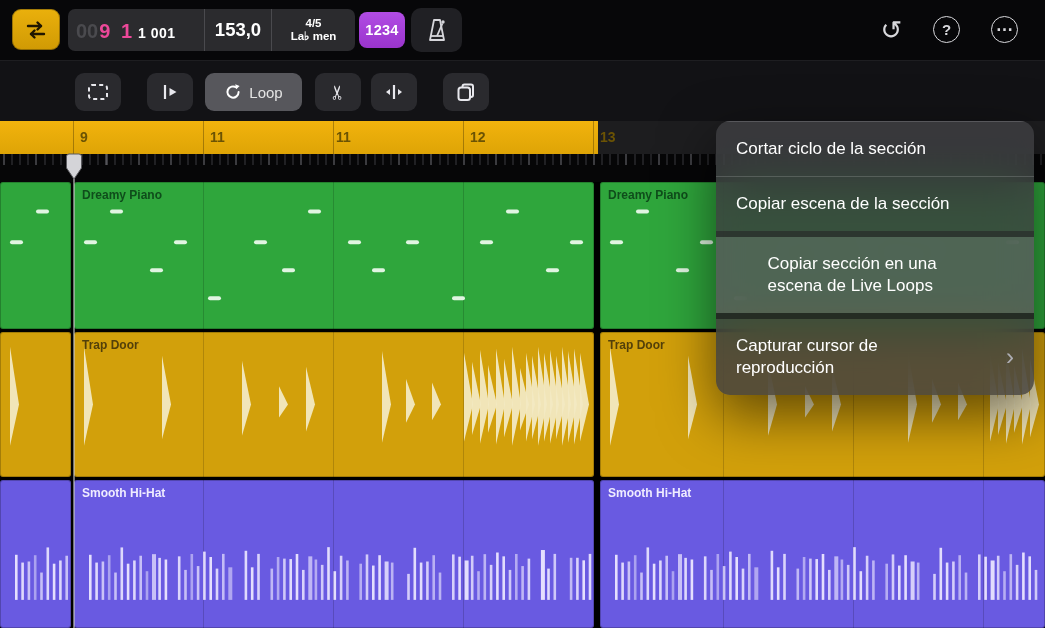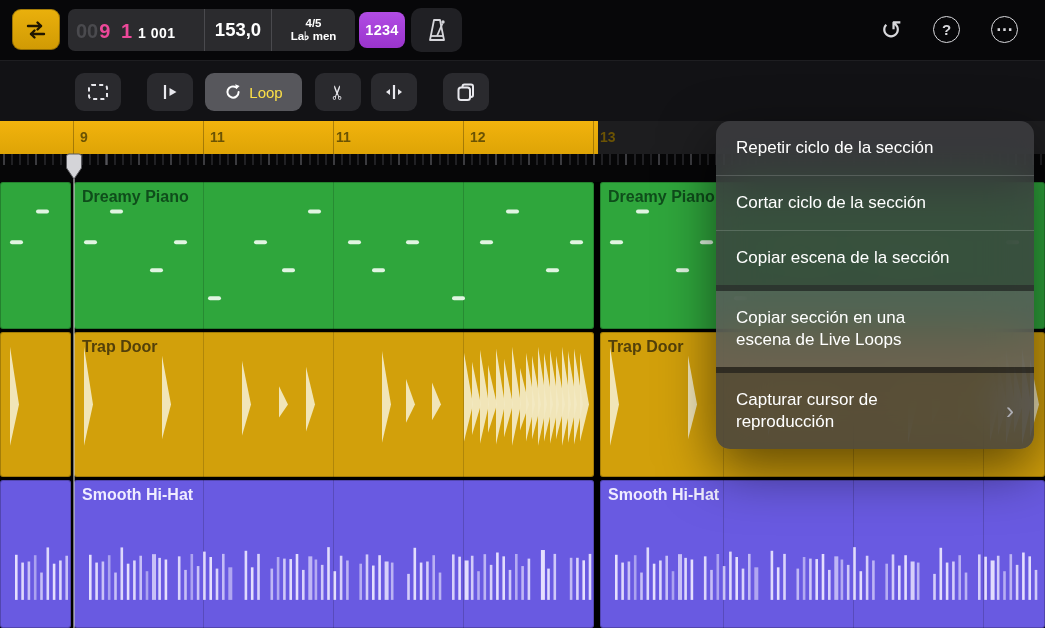--- a/index.html
+++ b/index.html
@@ -33,21 +33,21 @@
   #helpBtn{left:933px;}
   #moreBtn{left:991px;font-size:17px;}
 
   
   .toolbar{position:absolute;left:0;top:60px;width:100%;height:61px;background:#121215;border-top:1px solid #1E1E21;}
   .toolbtn{position:absolute;top:12px;height:38px;background:#2A2A2E;border:none;border-radius:9px;
        display:flex;align-items:center;justify-content:center;color:#E8E8ED;gap:7px;font-family:inherit;}
   .toolbtn.sel{background:#57575C;}
   #marqueeBtn{left:75px;width:46px;}
   #phToolBtn{left:147px;width:46px;}
-  #loopBtn{left:205px;width:97px;font-size:15px;color:#fde047;}
+  #loopBtn{left:205px;width:97px;font-size:15px;color:#e5e5e5;}
   #cutBtn{left:315px;width:46px;}
   #splitBtn{left:371px;width:46px;}
   #copyBtn{left:443px;width:46px;}
   .scissors{display:inline-block;transform:rotate(-90deg);font-size:19px;color:#E8E8ED;}
   .snap{position:absolute;right:88px;top:70px;display:flex;flex-direction:column;align-items:flex-end;gap:4px;cursor:default;}
   .snap-label{color:#8E8E93;font-size:12px;margin-right:20px;}
   .snap-value{color:#fff;font-size:15px;display:flex;align-items:center;gap:5px;}
   .tb-more{position:absolute;right:28px;top:76px;background:none;border:none;color:#98989D;font-size:24px;line-height:24px;padding:0;}
 
   
@@ -64,32 +64,32 @@
      background-position:73.5px 0,73.5px 0;}
   .playhead-handle{position:absolute;left:66px;top:153px;z-index:6;}
   .playhead-line{position:absolute;left:72.5px;top:154px;width:2px;height:474px;
      background:rgba(255,255,255,.45);z-index:5;}
 
   
   .tracks{position:absolute;left:0;top:0;width:100%;height:628px;}
   .track-row{position:absolute;left:0;width:100%;}
   .region{position:absolute;top:0;height:100%;border-radius:3px;overflow:hidden;
      box-shadow:inset 0 0 0 1px rgba(0,0,0,.22);}
-  .region-label{position:absolute;top:6px;left:8px;font-size:16px;font-weight:700;white-space:nowrap;}
+  .region-label{position:absolute;top:6px;left:8px;font-size:12px;font-weight:700;white-space:nowrap;}
   svg.pattern{position:absolute;left:0;top:0;}
 
   
   .menu{position:absolute;left:716px;top:121px;width:318px;background:rgba(62,62,66,.84);
      backdrop-filter:blur(24px) saturate(1.3);-webkit-backdrop-filter:blur(24px) saturate(1.3);
      border-radius:14px;overflow:hidden;z-index:40;box-shadow:0 20px 55px rgba(0,0,0,.55);}
   .menu-item{padding:16px 20px;font-size:17px;line-height:22px;color:#fff;display:flex;
      align-items:center;justify-content:space-between;cursor:default;}
   .menu-item.sep{border-top:1px solid rgba(255,255,255,.16);}
   .menu-item.group-start{border-top:6px solid rgba(16,16,18,.55);}
-  .menu-item.hl{background:rgba(255,255,255,.12);}
+  .menu-item.hl{background:rgba(255,255,255,.12);justify-content:center;}
   .menu-chevron{color:#AEAEB4;font-size:24px;line-height:22px;margin-left:12px;}
 </style>
 </head>
 <body>
 
 <div id="app">
 
   <div class="tracks">
       <div class="track-row" style="top: 182px; height: 147px;">
         <div class="region" style="left: 0px; width: 71px; background: rgb(47, 166, 60);">
@@ -482,23 +482,20 @@
   <div class="tickstrip">
     <div class="ticks"></div>
   </div>
   <div class="playhead-handle">
     <svg width="16" height="27" viewBox="0 0 16 27">
       <path d="M3 1 H13 Q15.5 1 15.5 3.5 V15 L8 26 L0.5 15 V3.5 Q0.5 1 3 1 Z" fill="#D4D4D8" stroke="#5A5A5E" stroke-width="1"></path>
     </svg>
   </div>
 
   <div class="menu">
-      <div class="menu-item">
-        <span class="menu-label">Repetir ciclo de la sección</span>
-      </div>
       <div class="menu-item sep">
         <span class="menu-label">Cortar ciclo de la sección</span>
       </div>
       <div class="menu-item sep">
         <span class="menu-label">Copiar escena de la sección</span>
       </div>
       <div class="menu-item group-start hl">
         <span class="menu-label" style="max-width: 215px;">Copiar sección en una escena de Live Loops</span>
       </div>
       <div class="menu-item group-start">

